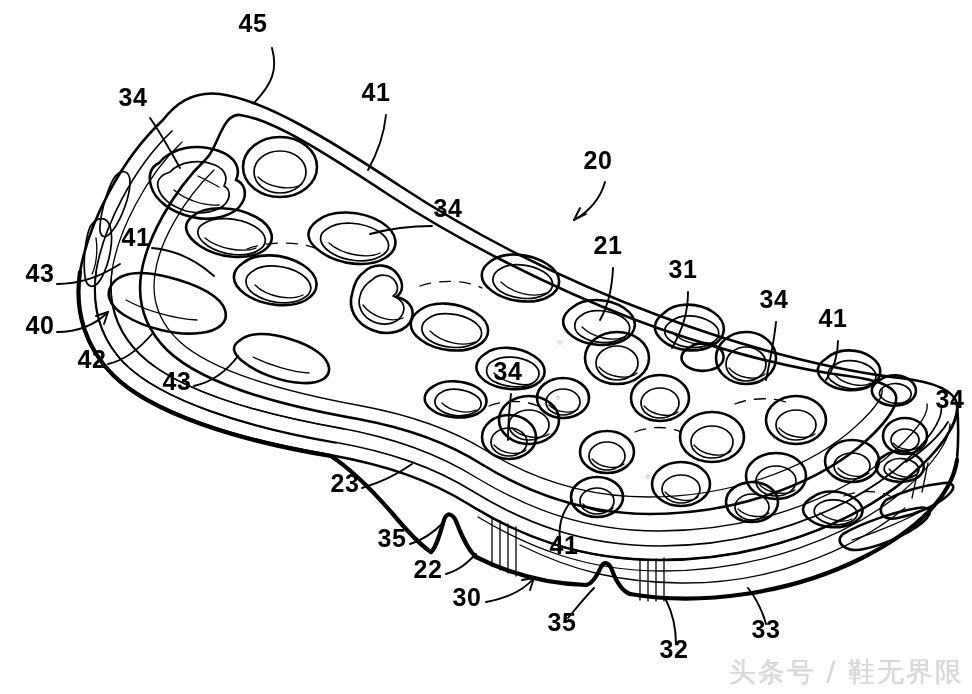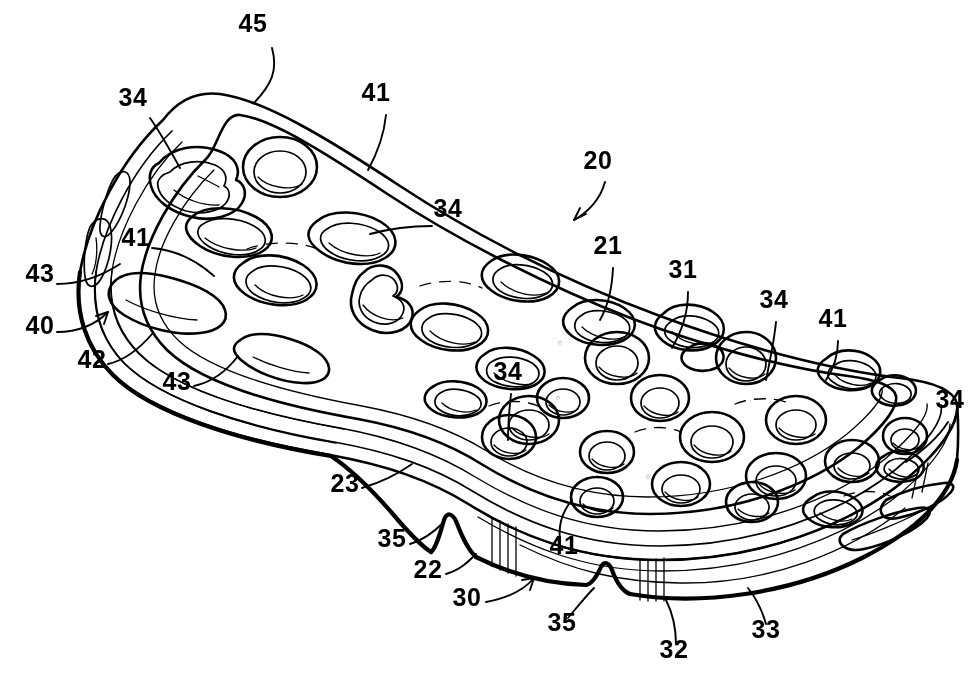--- a/index.html
+++ b/index.html
@@ -521,14 +521,15 @@
       <text class="numlabel" text-anchor="middle" x="564" y="554">41</text>
       <text class="numlabel" text-anchor="middle" x="428" y="578">22</text>
       <text class="numlabel" text-anchor="middle" x="467" y="606">30</text>
       <text class="numlabel" text-anchor="middle" x="562" y="631">35</text>
       <text class="numlabel" text-anchor="middle" x="674" y="658">32</text>
       <text class="numlabel" text-anchor="middle" x="766" y="638">33</text>
     </g>
 
   </svg>
 
+  <div class="watermark">头条号 / 鞋无界限</div>
 
 </div>
 
 </body></html>

